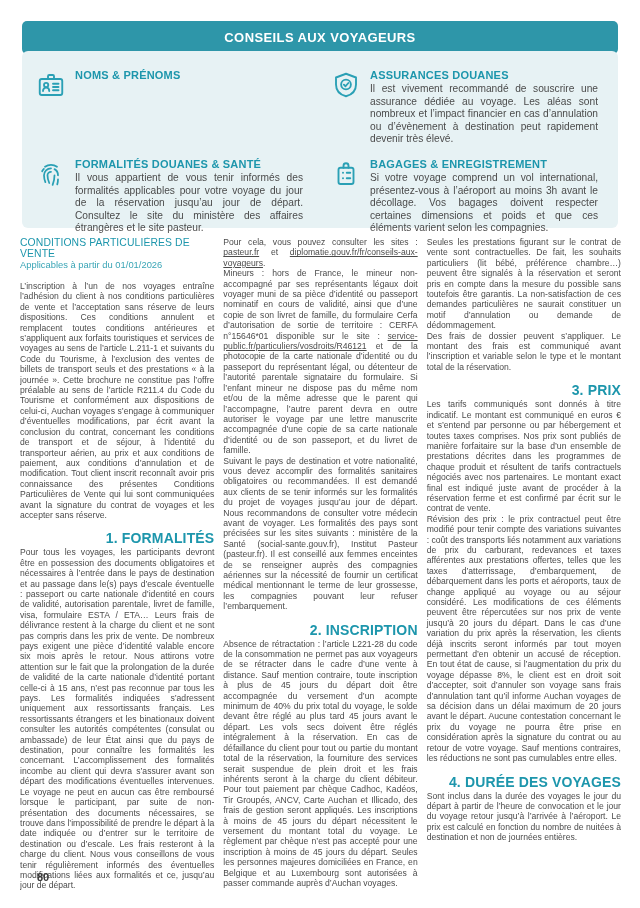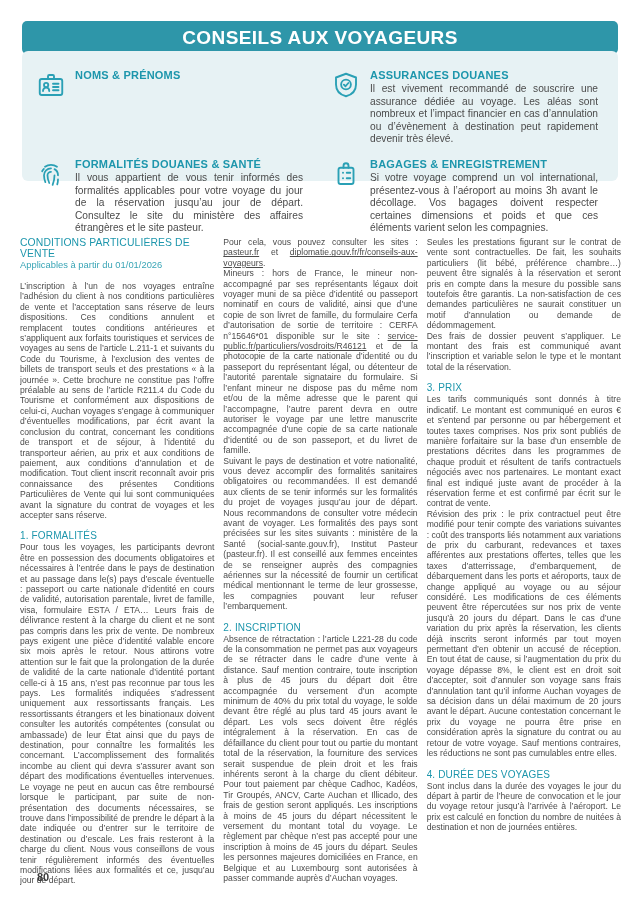--- a/index.html
+++ b/index.html
@@ -9,25 +9,25 @@
     background:#ffffff;
     font-family:"Liberation Sans", sans-serif;
     color:#4b4b4b;
     overflow:hidden;
   }
   
   .header-bar {
     position:absolute; left:22px; top:21px; width:596px; height:33px;
     background:#2e96a9; border-radius:5px;
     display:flex; align-items:center; justify-content:center;
-    color:#ffffff; font-weight:bold; font-size:19px; letter-spacing:.4px;
+    color:#ffffff; font-weight:bold; font-size:13px; letter-spacing:.4px;
   }
   
   .tips-panel {
-    position:absolute; left:22px; top:51px; width:596px; height:130px;
+    position:absolute; left:22px; top:51px; width:596px; height:177px;
     background:#e7f2f4; border-radius:6px;
     display:grid; grid-template-columns:1fr 1fr;
     column-gap:28px; row-gap:12px;
     padding:18px 20px 12px 14px;
   }
   .tip-card { display:flex; gap:9px; }
   .tip-icon { flex:0 0 30px; width:30px; height:30px; margin-top:1px; }
   .tip-icon svg { width:30px; height:30px; display:block; }
   .tip-text { flex:1; }
   .tip-title { color:#1d96ac; font-weight:bold; font-size:11px; margin-bottom:2px; letter-spacing:.2px; }
@@ -38,22 +38,22 @@
     display:flex; gap:9px; overflow:hidden;
   }
   .text-column { flex:1; min-width:0; }
   .cond-heading { color:#1d96ac; font-weight:normal; font-size:10.4px; letter-spacing:.1px; }
   .cond-subheading { color:#3aa5b6; font-size:9.4px; margin-bottom:11px; }
   .text-column p {
     font-size:8.6px; line-height:10.4px; text-align:justify;
     color:#4b4b4b; margin:0;
   }
   .text-column h4 {
-    color:#1d96ac; font-size:10px; font-weight:normal;
-    margin:10px 0 1px 0; letter-spacing:.15px;
+    color:#1d96ac; font-size:14px; font-weight:bold;
+    margin:10px 0 1px 0; letter-spacing:.15px;text-align:right;
   }
   .text-column .link { text-decoration:underline; }
   
   .page-number {
     position:absolute; left:20px; top:871px;
     font-size:11px; font-weight:bold; color:#3a3a3a;margin-left:17px;
   }
 </style>
 </head>
 <body>

